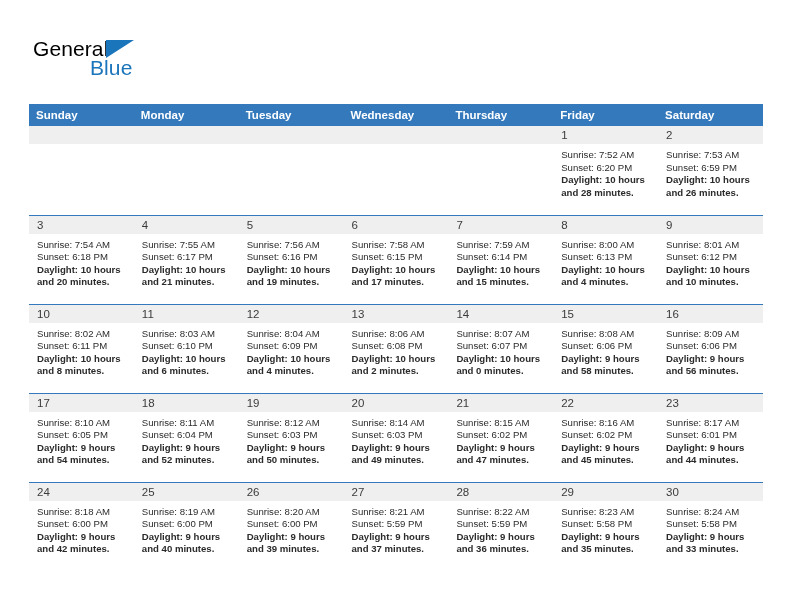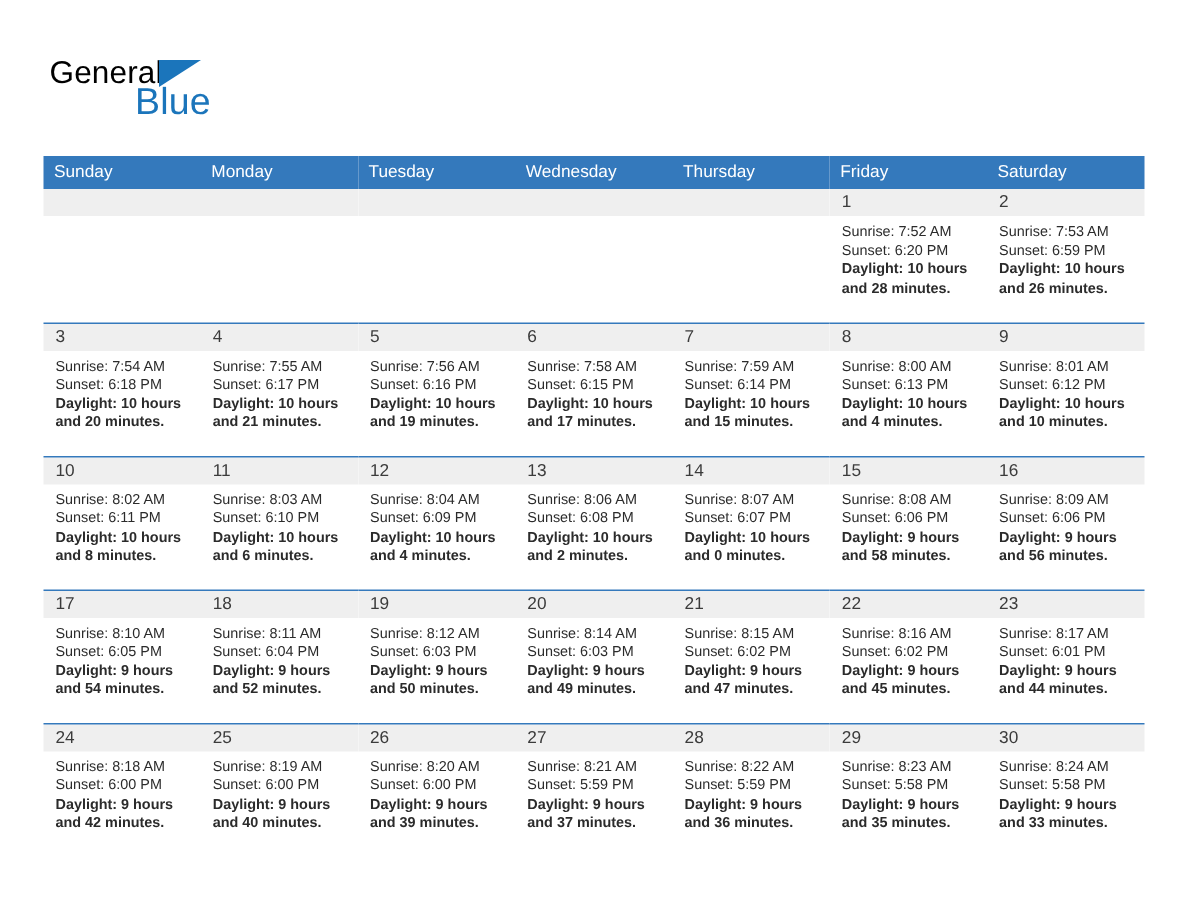--- a/index.html
+++ b/index.html
@@ -52,21 +52,21 @@
     top: 2px;
     width: 0;
     height: 0;
     border-left: 28px solid #1b75bb;
     border-bottom: 18px solid transparent;
   }
   .logo-blue {
     position: absolute;
     left: 57px;
     top: 19px;
-    font-size: 25px;
+    font-size: 21px;
     letter-spacing: 0.1px;
     color: #1b75bb;
     line-height: 22px;
   }
   .title-block {
     position: absolute;
     right: 0;
     top: 0;
     text-align: right;
   }
@@ -93,21 +93,21 @@
   }
   table.cal {
     border-collapse: collapse;
     width: 734px;
     table-layout: fixed;
   }
   table.cal th {
     background: #3479bc;
     color: #ffffff;
     font-size: 11.5px;
-    font-weight: normal;
+    font-weight: bold;
     text-align: left;
     padding: 5px 0 5px 7px;
     height: 19px;
     box-sizing: border-box;
     border: none;
   }
   table.cal td {
     vertical-align: top;
     padding: 0;
     border-top: 1px solid #3479bc;

